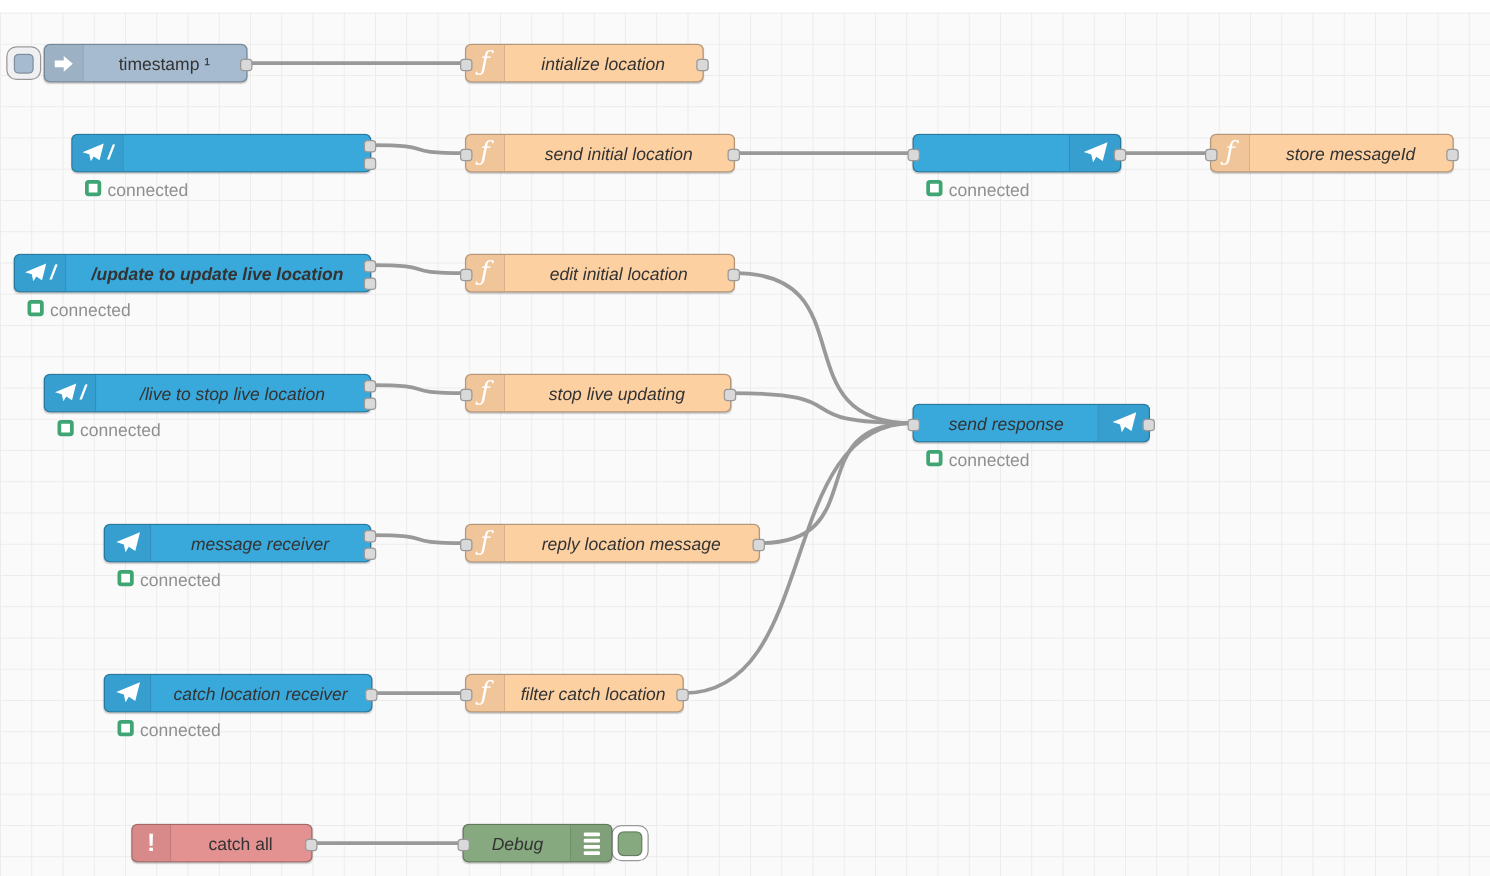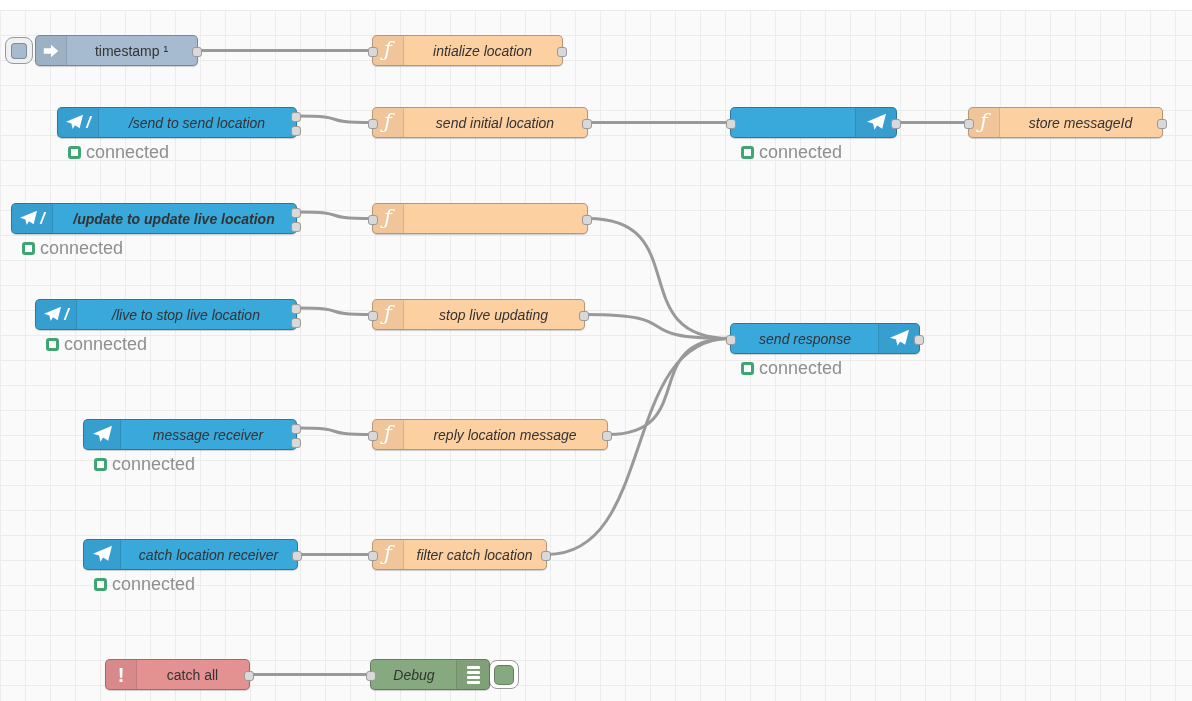--- a/index.html
+++ b/index.html
@@ -27,22 +27,22 @@
   .icon.left{left:0;border-right:1px solid rgba(0,0,0,0.1);border-radius:4px 0 0 4px;}
   .icon.right{right:0;border-left:1px solid rgba(0,0,0,0.1);border-radius:0 4px 4px 0;}
   .ficon{color:#fff;font-family:"DejaVu Serif",serif;font-style:italic;font-size:21px;line-height:1;padding-bottom:2px;}
   .slash-glyph{color:#fff;font-style:italic;font-weight:bold;font-size:16px;line-height:1;}
   .bang{color:#fff;font-weight:bold;font-size:20px;line-height:1;}
   .port{
     position:absolute;width:10px;height:10px;box-sizing:border-box;
     border-radius:3px;z-index:4;
   }
   .status{
-    position:absolute;display:flex;align-items:center;gap:5px;
-    font-size:18px;height:16px;z-index:2;
+    position:absolute;display:flex;align-items:flex-start;gap:5px;
+    font-size:14px;height:16px;z-index:2;
   }
   .status-ring{width:13px;height:13px;box-sizing:border-box;border-radius:3px;background:#fff;}
   .btn-outer{
     position:absolute;box-sizing:border-box;border-radius:8px;
     display:flex;align-items:center;justify-content:center;
     z-index:2;border:1px solid #999;background:#eef0f2;
   }
   .btn-inner{box-sizing:border-box;border:1px solid rgba(0,0,0,0.25);border-radius:4px;}
   svg.wires{position:absolute;left:0;top:0;z-index:1;}
   .dline{display:block;width:13px;height:3px;background:#fff;border-radius:1px;margin:2px auto;}
@@ -86,21 +86,20 @@
       <div class="port" style="background: rgb(217, 217, 217); border: 1px solid rgb(153, 153, 153); left: -5px; top: 10.5px;"></div>
       <div class="port" style="background: rgb(217, 217, 217); border: 1px solid rgb(153, 153, 153); right: -5px; top: 10.5px;"></div>
     </div>
     <div class="node italic" style="left: 57px; top: 97px; width: 240px; height: 31px; background: rgb(57, 168, 219);">
       <div class="icon left" style="width: 40px;">
         <svg width="19" height="17" viewBox="0 0 24 22">
           <path d="M23 1 L1 10 L8 12.2 L9.6 19.5 L12.7 14.4 L18.6 18.3 Z" fill="#fff"></path>
         </svg>
         <span class="slash-glyph">/</span>
       </div>
-      <div class="label" style="left: 40px; right: 0px;">/send to send location</div>
       <div class="port" style="background: rgb(217, 217, 217); border: 1px solid rgb(153, 153, 153); right: -5px; top: 4px;"></div>
       <div class="port" style="background: rgb(217, 217, 217); border: 1px solid rgb(153, 153, 153); right: -5px; top: 18px;"></div>
     </div>
     <div class="status" style="left: 68px; top: 134px; color: rgb(143, 143, 143);">
       <div class="status-ring" style="border: 3px solid rgb(63, 165, 115);"></div>
       <div>connected</div>
     </div>
     <div class="node italic" style="left: 372px; top: 97px; width: 216px; height: 31px; background: rgb(253, 208, 162);">
       <div class="icon left" style="width: 30px;">
         <span class="ficon">ƒ</span>
@@ -142,20 +141,21 @@
       <div class="port" style="background: rgb(217, 217, 217); border: 1px solid rgb(153, 153, 153); right: -5px; top: 18px;"></div>
     </div>
     <div class="status" style="left: 22px; top: 230px; color: rgb(143, 143, 143);">
       <div class="status-ring" style="border: 3px solid rgb(63, 165, 115);"></div>
       <div>connected</div>
     </div>
     <div class="node italic" style="left: 372px; top: 193px; width: 216px; height: 31px; background: rgb(253, 208, 162);">
       <div class="icon left" style="width: 30px;">
         <span class="ficon">ƒ</span>
       </div>
+      <div class="label" style="left: 30px; right: 0px;">edit initial location</div>
       <div class="port" style="background: rgb(217, 217, 217); border: 1px solid rgb(153, 153, 153); left: -5px; top: 10.5px;"></div>
       <div class="port" style="background: rgb(217, 217, 217); border: 1px solid rgb(153, 153, 153); right: -5px; top: 10.5px;"></div>
     </div>
     <div class="node italic" style="left: 35px; top: 289px; width: 262px; height: 31px; background: rgb(57, 168, 219);">
       <div class="icon left" style="width: 40px;">
         <svg width="19" height="17" viewBox="0 0 24 22">
           <path d="M23 1 L1 10 L8 12.2 L9.6 19.5 L12.7 14.4 L18.6 18.3 Z" fill="#fff"></path>
         </svg>
         <span class="slash-glyph">/</span>
       </div>

